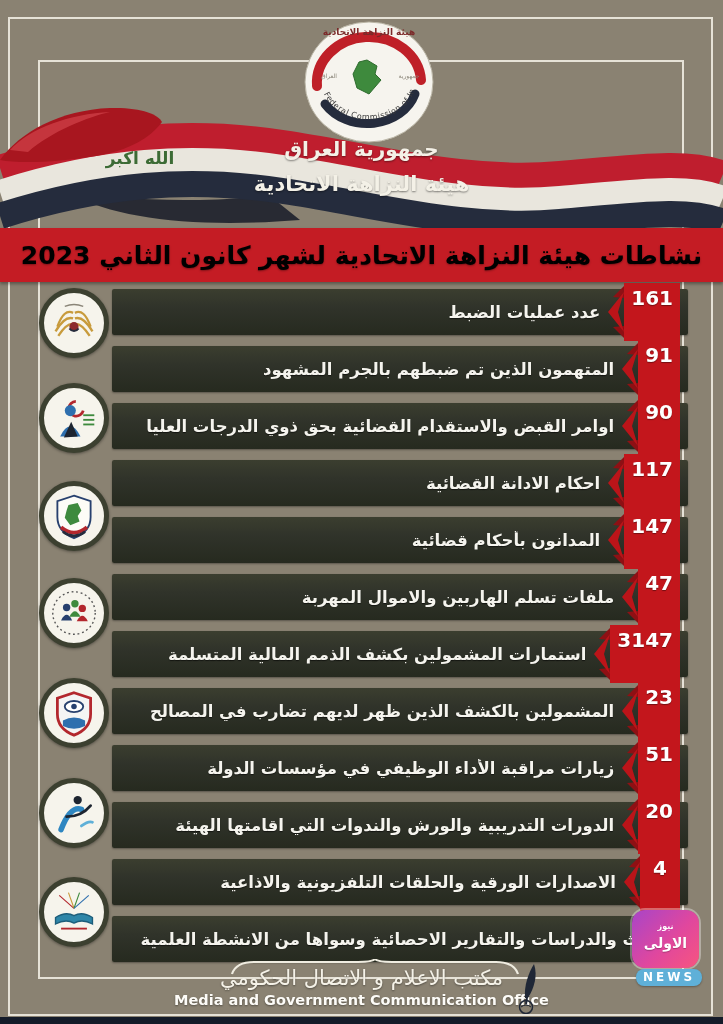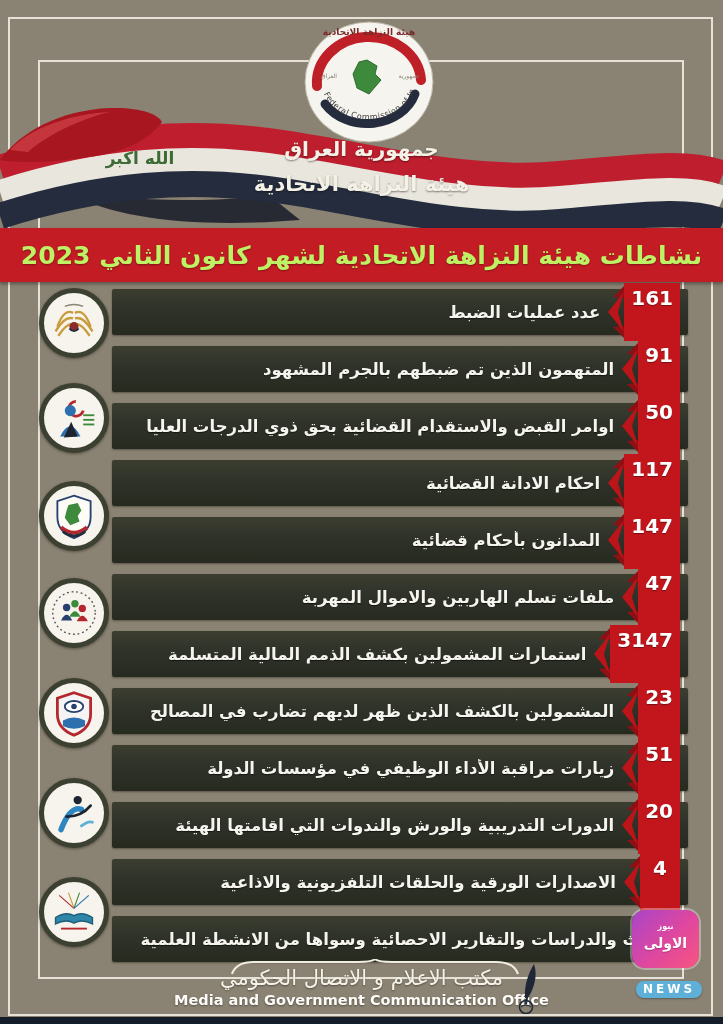--- a/index.html
+++ b/index.html
@@ -12,21 +12,21 @@
   
   #flag-svg{position:absolute;left:0;top:98px;width:723px;height:145px;z-index:2;}
   #seal{position:absolute;left:303px;top:20px;width:132px;height:126px;z-index:3;}
   .hdr-line{position:absolute;left:0;width:723px;text-align:center;color:#f4f1e7;
             font-weight:bold;text-shadow:0 1px 2px rgba(0,0,0,.45);z-index:3;direction:rtl;}
   #hdr-country{top:137px;font-size:20px;}
   #hdr-org{top:172px;font-size:21px;}
   
   #title-banner{position:absolute;left:0;top:228px;width:723px;height:54px;background:#c41c24;
             box-shadow:0 2px 3px rgba(0,0,0,.35);z-index:2;display:flex;align-items:center;justify-content:center;}
-  #title-banner .t{color:#bef264;font-weight:bold;font-size:25px;direction:rtl;white-space:nowrap;
+  #title-banner .t{color:#000000;font-weight:bold;font-size:25px;direction:rtl;white-space:nowrap;
             text-shadow:0 1px 2px rgba(0,0,0,.35);}
   
   #stats-list{position:absolute;left:112px;top:289px;width:576px;display:flex;flex-direction:column;
             gap:11px;z-index:2;}
   .stat-row{position:relative;height:46px;background:linear-gradient(180deg,#3b3e2f 0%,#30332a 40%,#262a1f 100%);
             border-radius:2px;display:flex;align-items:center;direction:rtl;padding:0 8px 0 14px;
             box-shadow:0 1px 2px rgba(0,0,0,.35);}
   .badge-unit{display:flex;margin-left:8px;}
   .badge{background:#c3161c;color:#fff;font-weight:bold;font-size:20px;line-height:31px;
             padding:0 7px;min-width:26px;text-align:center;text-shadow:0 1px 1px rgba(0,0,0,.4);}
@@ -47,21 +47,21 @@
             font-weight:bold;font-size:14.5px;z-index:3;text-shadow:0 1px 2px rgba(0,0,0,.4);}
   #footer-quill{position:absolute;left:512px;top:962px;z-index:3;}
   
   #watermark{position:absolute;left:596px;top:910px;z-index:6;padding-left:36px;}
   #wm-box{width:67px;height:58px;border-radius:13px;background:linear-gradient(135deg,#a845c8 0%,#e0479e 55%,#f7557f 100%);
           box-shadow:0 0 0 2px rgba(255,255,255,.35);display:flex;flex-direction:column;
           align-items:center;justify-content:center;}
   #wm-tag{color:#fff;font-size:8px;font-weight:bold;line-height:8px;direction:rtl;}
   #wm-name{color:#fff;font-size:14px;font-weight:bold;line-height:24px;direction:rtl;
           text-shadow:0 1px 1px rgba(0,0,0,.25);}
-  #wm-news{margin-top:13px;margin-left:4px;width:66px;height:17px;border-radius:8px;background:#5fb0d8;
+  #wm-news{margin-top:1px;margin-left:4px;width:66px;height:17px;border-radius:8px;background:#5fb0d8;
           color:#fff;font-weight:bold;font-size:12px;letter-spacing:3px;text-align:center;
           line-height:17px;box-shadow:0 1px 2px rgba(0,0,0,.3);}
   
   #bottom-strip{position:absolute;left:0;bottom:0;width:723px;height:7px;background:#141b29;z-index:4;}
 </style>
 </head>
 <body>
 
 <div id="poster">
 
@@ -121,21 +121,21 @@
           <polygon points="17,3 17,15 6,14" fill="#8e1014"></polygon>
           <polygon points="17,55 17,43 6,44" fill="#8e1014"></polygon>
           <polygon points="17,9 1,29 17,49 11,29" fill="#bb1419"></polygon>
         </svg>
       </div>
       <span class="stat-label">المتهمون الذين تم ضبطهم بالجرم المشهود</span>
     </div>
 
     <div class="stat-row">
       <div class="badge-unit">
-        <span class="badge">50</span>
+        <span class="badge">90</span>
         <svg class="arrow-svg" width="17" height="58" viewBox="0 0 17 58">
           <polygon points="17,3 17,15 6,14" fill="#8e1014"></polygon>
           <polygon points="17,55 17,43 6,44" fill="#8e1014"></polygon>
           <polygon points="17,9 1,29 17,49 11,29" fill="#bb1419"></polygon>
         </svg>
       </div>
       <span class="stat-label">اوامر القبض والاستقدام القضائية بحق ذوي الدرجات العليا</span>
     </div>
 
     <div class="stat-row">

